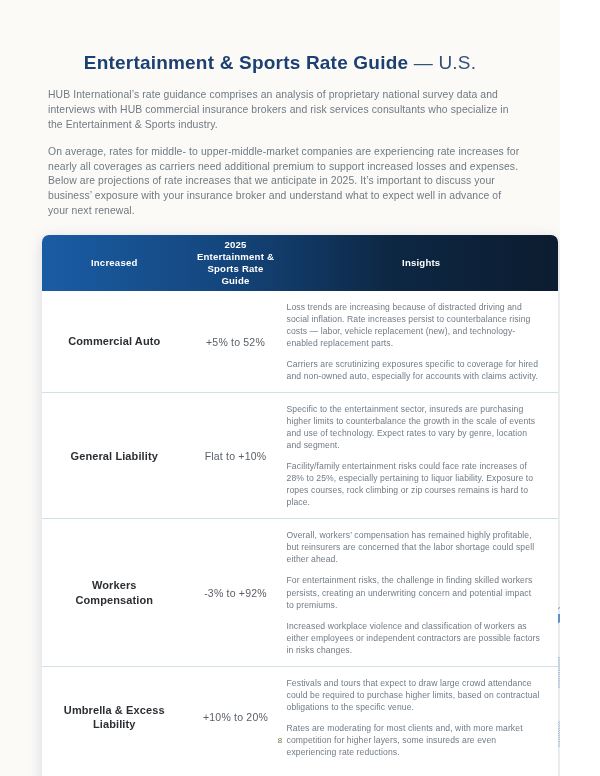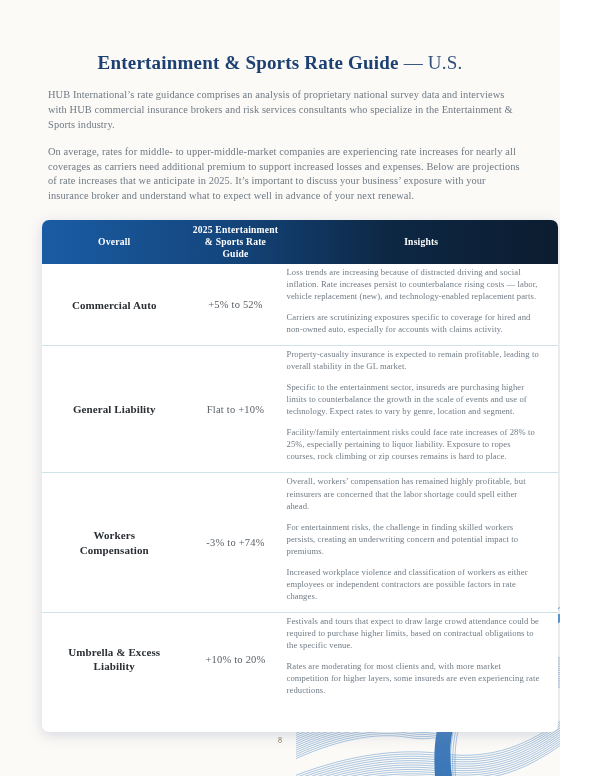--- a/index.html
+++ b/index.html
@@ -1,20 +1,20 @@
 <!DOCTYPE html>
 <html><head>
 <meta charset="utf-8">
 <style>
   html,body{margin:0;padding:0;}
   .page{
     position:relative;
     width:560px;height:776px;
     background:#fcfaf7;
-    font-family:Liberation Serif, serif;
+    font-family:Liberation Sans, sans-serif;
     overflow:hidden;
   }
   .wave-svg{position:absolute;right:0;bottom:0;width:264px;height:176px;z-index:0;}
   .content{position:relative;z-index:1;}
 
   .page-title{
     text-align:center;
     margin:0;
     padding-top:52px;
     font-size:19px;
@@ -73,21 +73,21 @@
     letter-spacing:.1px;
   }
   .cell-rate{
     align-self:center;
     text-align:center;
     font-size:10.5px;
     color:#585f66;
     padding:8px 4px;
     letter-spacing:.2px;
   }
-  .cell-insights{padding:2px 18px 10px 2px;}
+  .cell-insights{padding:10px 18px 10px 2px;}
   .cell-insights p{
     margin:0 0 9px 0;
     font-size:8.6px;
     line-height:1.4;
     color:#707b85;
     letter-spacing:.1px;
   }
   .cell-insights p:last-child{margin-bottom:0;}
 
   .page-number{
@@ -169,51 +169,50 @@
     <h1 class="page-title">
       <span class="t-main">Entertainment &amp; Sports Rate Guide</span>
       <span class="t-suffix"> <span>— U.S.</span></span>
     </h1>
 
     <p class="intro">HUB International’s rate guidance comprises an analysis of proprietary national survey data and interviews with HUB commercial insurance brokers and risk services consultants who specialize in the Entertainment &amp; Sports industry.</p>
     <p class="intro">On average, rates for middle- to upper-middle-market companies are experiencing rate increases for nearly all coverages as carriers need additional premium to support increased losses and expenses. Below are projections of rate increases that we anticipate in 2025. It’s important to discuss your business’ exposure with your insurance broker and understand what to expect well in advance of your next renewal.</p>
 
     <div class="card">
       <div class="thead">
-        <div class="hc">Overall</div>
+        <div class="hc">Increased</div>
         <div class="hc">2025 Entertainment &amp; Sports Rate Guide</div>
         <div class="hc">Insights</div>
       </div>
 
       <div class="row">
         <div class="cell-coverage">Commercial Auto</div>
         <div class="cell-rate">+5% to 52%</div>
         <div class="cell-insights">
             <p>Loss trends are increasing because of distracted driving and social inflation. Rate increases persist to counterbalance rising costs — labor, vehicle replacement (new), and technology-enabled replacement parts.</p>
             <p>Carriers are scrutinizing exposures specific to coverage for hired and non-owned auto, especially for accounts with claims activity.</p>
           </div>
       </div>
 
       <div class="row">
         <div class="cell-coverage">General Liability</div>
         <div class="cell-rate">Flat to +10%</div>
         <div class="cell-insights">
-            <p>Property-casualty insurance is expected to remain profitable, leading to overall stability in the GL market.</p>
             <p>Specific to the entertainment sector, insureds are purchasing higher limits to counterbalance the growth in the scale of events and use of technology. Expect rates to vary by genre, location and segment.</p>
             <p>Facility/family entertainment risks could face rate increases of 28% to 25%, especially pertaining to liquor liability. Exposure to ropes courses, rock climbing or zip courses remains is hard to place.</p>
           </div>
       </div>
 
       <div class="row">
         <div class="cell-coverage">Workers Compensation</div>
-        <div class="cell-rate">-3% to +74%</div>
+        <div class="cell-rate">-3% to +92%</div>
         <div class="cell-insights">
             <p>Overall, workers’ compensation has remained highly profitable, but reinsurers are concerned that the labor shortage could spell either ahead.</p>
             <p>For entertainment risks, the challenge in finding skilled workers persists, creating an underwriting concern and potential impact to premiums.</p>
-            <p>Increased workplace violence and classification of workers as either employees or independent contractors are possible factors in rate changes.</p>
+            <p>Increased workplace violence and classification of workers as either employees or independent contractors are possible factors in risks changes.</p>
           </div>
       </div>
 
       <div class="row">
         <div class="cell-coverage">Umbrella &amp; Excess Liability</div>
         <div class="cell-rate">+10% to 20%</div>
         <div class="cell-insights">
             <p>Festivals and tours that expect to draw large crowd attendance could be required to purchase higher limits, based on contractual obligations to the specific venue.</p>
             <p>Rates are moderating for most clients and, with more market competition for higher layers, some insureds are even experiencing rate reductions.</p>
           </div>

